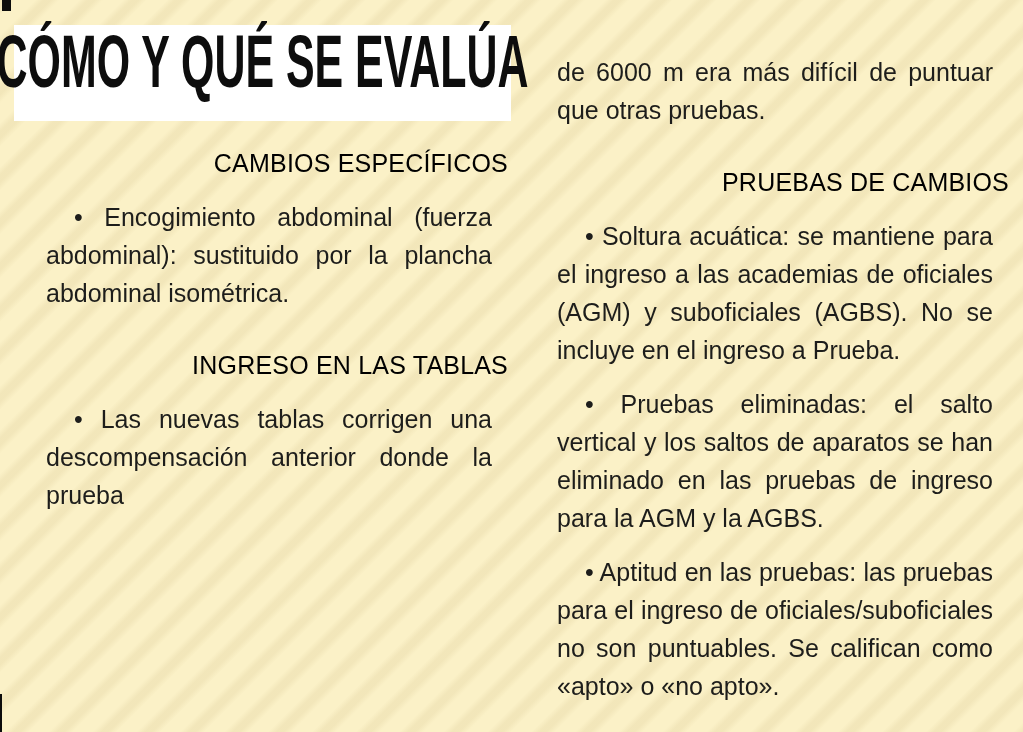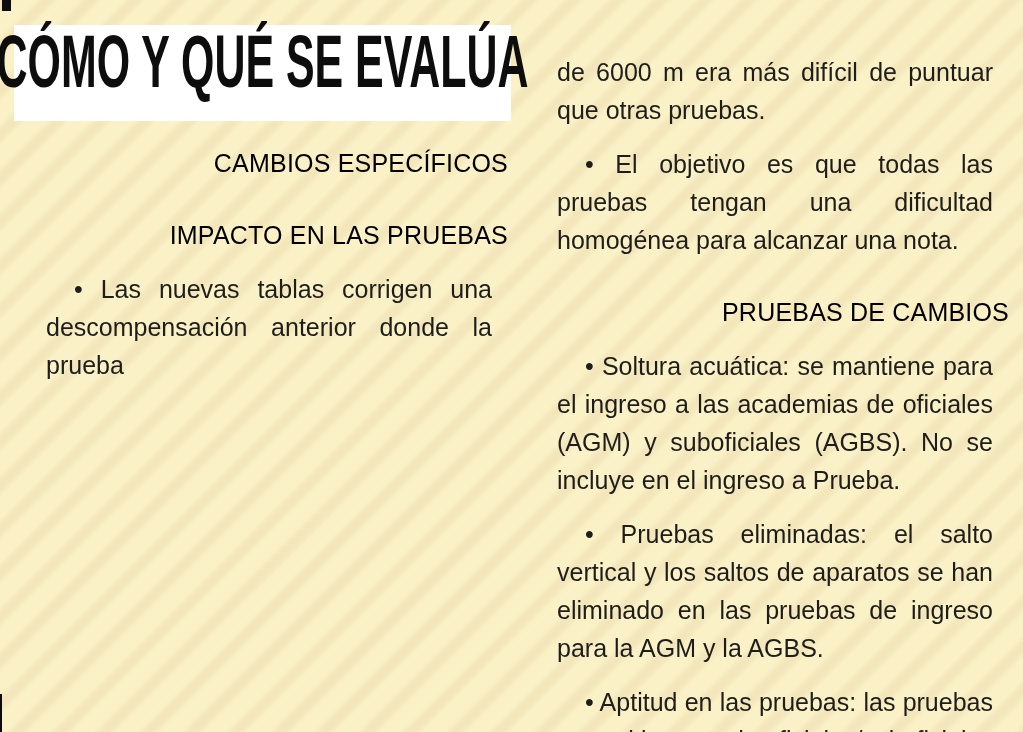--- a/index.html
+++ b/index.html
@@ -106,26 +106,26 @@
 
   <div class="mark-tl"></div>
   <div class="mark-bl"></div>
 
   <div class="title-box">
     <div class="title-text">CÓMO Y QUÉ SE EVALÚA</div>
   </div>
 
   <div class="col col-left">
     <p class="heading">CAMBIOS ESPECÍFICOS</p>
-    <p class="heading">IMPACTO EN LAS PRUEBAS</p>
+    <p class="para">• Encogimiento abdominal (fuerza abdominal): sustituido por la plancha abdominal isométrica.</p>
+    <p class="heading">INGRESO EN LAS TABLAS</p>
     <p class="para">• Las nuevas tablas corrigen una descompensación anterior donde la prueba</p>
   </div>
 
   <div class="col col-right">
     <p class="para no-indent">de 6000 m era más difícil de puntuar que otras pruebas.</p>
-    <p class="para">• El objetivo es que todas las pruebas tengan una dificultad homogénea para alcanzar una nota.</p>
     <p class="heading">PRUEBAS DE CAMBIOS</p>
     <p class="para">• Soltura acuática: se mantiene para el ingreso a las academias de oficiales (AGM) y suboficiales (AGBS). No se incluye en el ingreso a Prueba.</p>
     <p class="para">• Pruebas eliminadas: el salto vertical y los saltos de aparatos se han eliminado en las pruebas de ingreso para la AGM y la AGBS.</p>
     <p class="para">• Aptitud en las pruebas: las pruebas para el ingreso de oficiales/suboficiales no son puntuables. Se califican como «apto» o «no apto».</p>
   </div>
 
 </div>
 
 </body></html>

